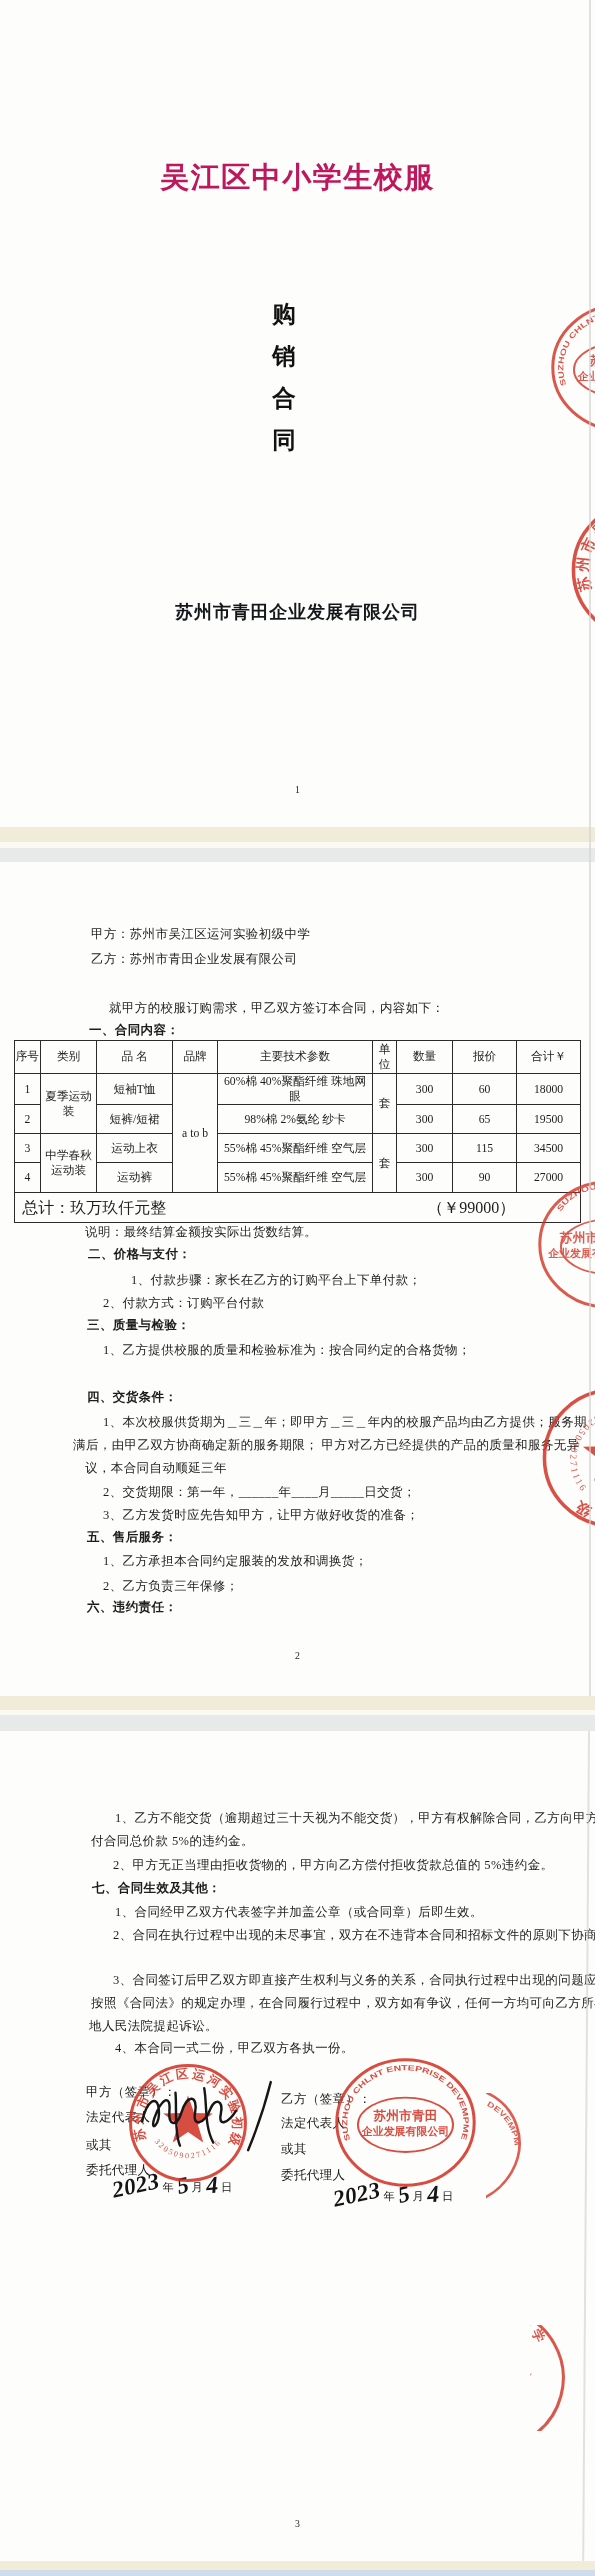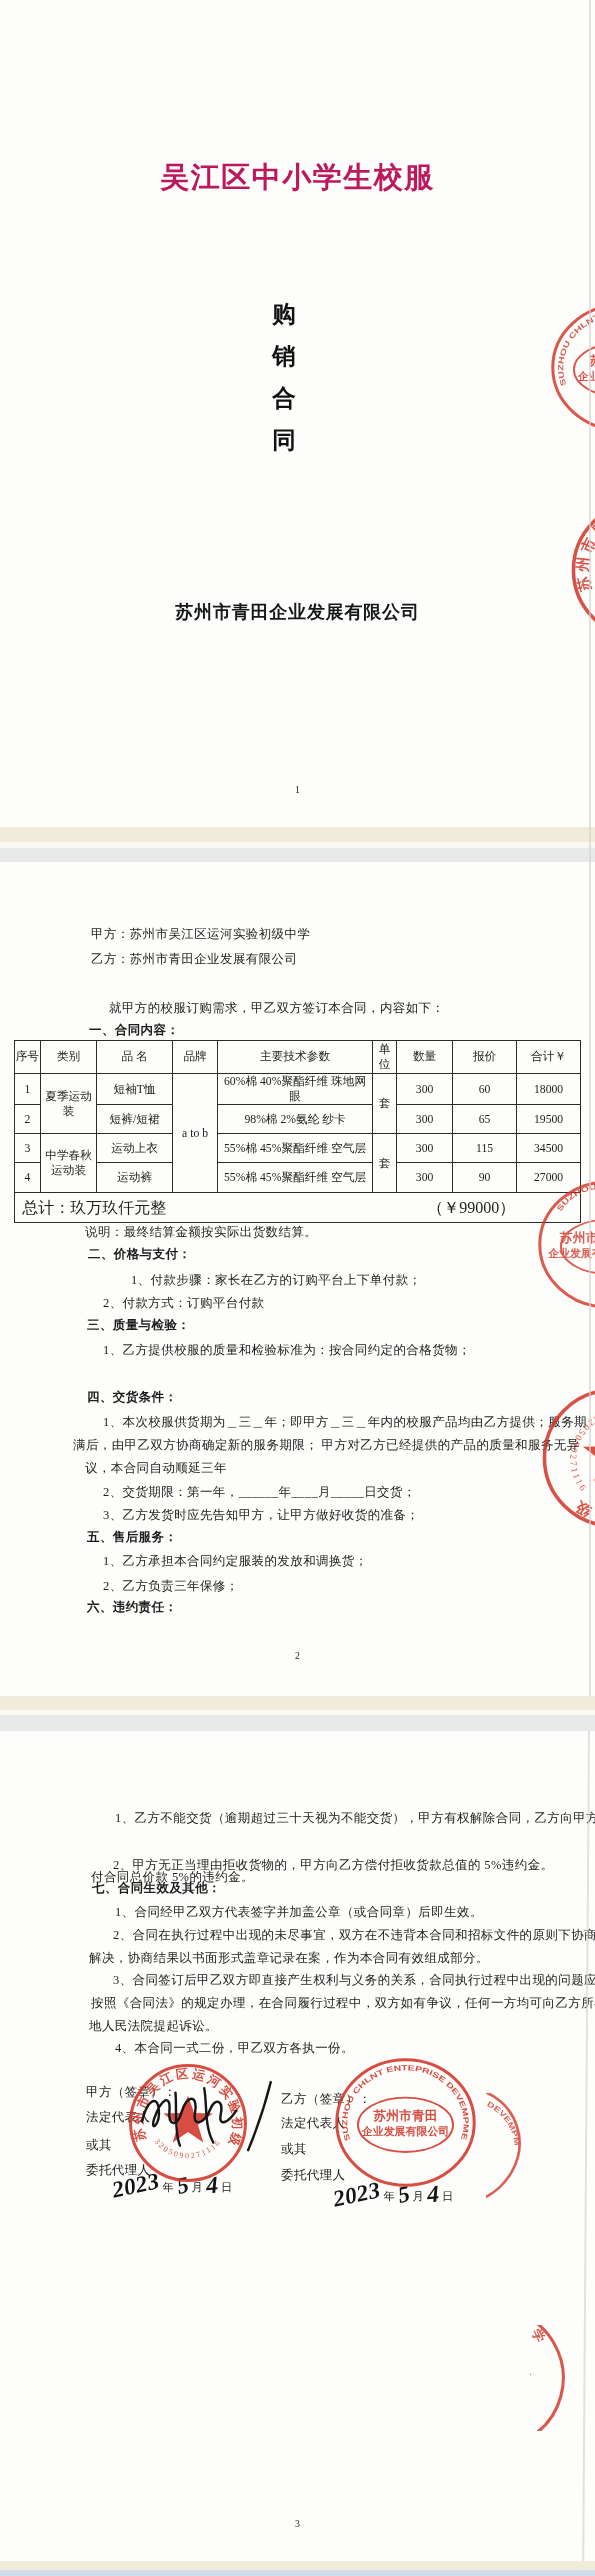--- a/index.html
+++ b/index.html
@@ -214,26 +214,25 @@
       <polygon points="0,-30 7.05,-9.7 28.5,-9.3 11.4,3.7 17.6,24.3 0,12 -17.6,24.3 -11.4,3.7 -28.5,-9.3 -7.05,-9.7" transform="translate(90,88) scale(1.15)" fill="#d23427"></polygon>
     </svg>
   </section>
 
   <div class="sep" style="top:1696px;height:13.6px;background:#f0ecd9;"></div>
   <div class="sep" style="top:1710px;height:5.3px;background:#faf9f2;"></div>
   <div class="sep" style="top:1715px;height:16px;background:#e7eae8;"></div>
 
   <section class="page" style="top:1731px;height:830px;">
     <div class="t" style="left:115px;top:79px;">1、乙方不能交货（逾期超过三十天视为不能交货），甲方有权解除合同，乙方向甲方偿</div>
-    <div class="t" style="left:91px;top:102px;margin-top:36px;">付合同总价款 5%的违约金。</div>
+    <div class="t" style="left:91px;top:102px;">付合同总价款 5%的违约金。</div>
     <div class="t" style="left:113px;top:126px;text-align:center;">2、甲方无正当理由拒收货物的，甲方向乙方偿付拒收货款总值的 5%违约金。</div>
     <div class="t bold" style="left:92px;top:149px;">七、合同生效及其他：</div>
     <div class="t" style="left:115px;top:173px;">1、合同经甲乙双方代表签字并加盖公章（或合同章）后即生效。</div>
     <div class="t" style="left:113px;top:196px;">2、合同在执行过程中出现的未尽事宜，双方在不违背本合同和招标文件的原则下协商</div>
-    <div class="t" style="left:89px;top:219px;">解决，协商结果以书面形式盖章记录在案，作为本合同有效组成部分。</div>
     <div class="t" style="left:113px;top:241px;">3、合同签订后甲乙双方即直接产生权利与义务的关系，合同执行过程中出现的问题应</div>
     <div class="t" style="left:91px;top:264px;">按照《合同法》的规定办理，在合同履行过程中，双方如有争议，任何一方均可向乙方所在</div>
     <div class="t" style="left:89px;top:287px;">地人民法院提起诉讼。</div>
     <div class="t" style="left:115px;top:309px;">4、本合同一式二份，甲乙双方各执一份。</div>
 
     <div class="t" style="left:86px;top:353px;">甲方（签章）：</div>
     <div class="t" style="left:86px;top:378px;">法定代表人</div>
     <div class="t" style="left:86px;top:406px;">或其</div>
     <div class="t" style="left:86px;top:431px;">委托代理人</div>
 

